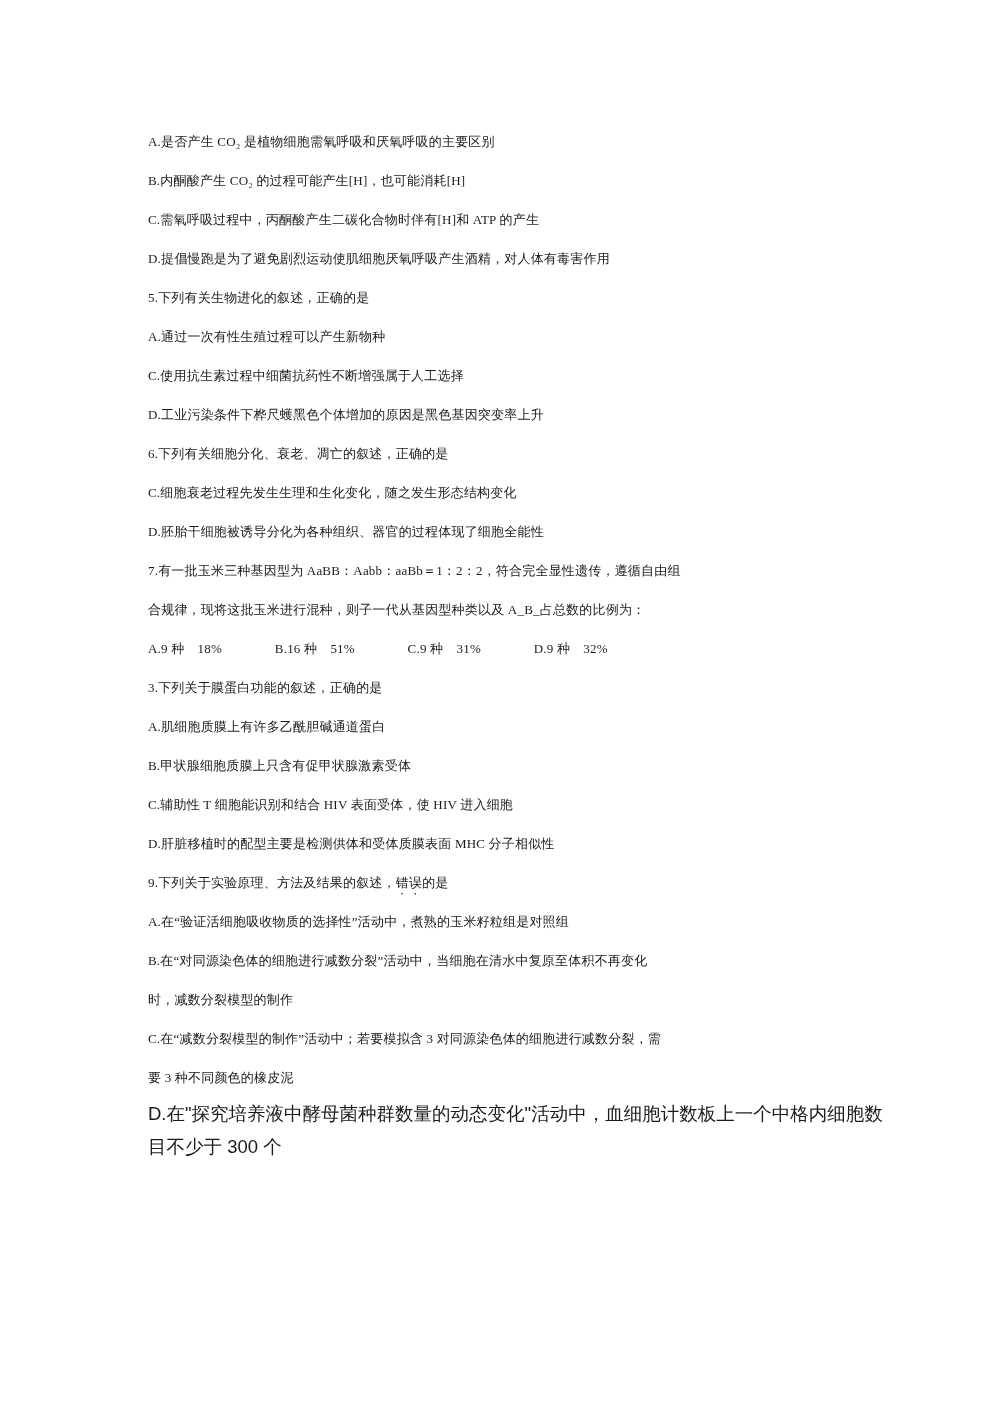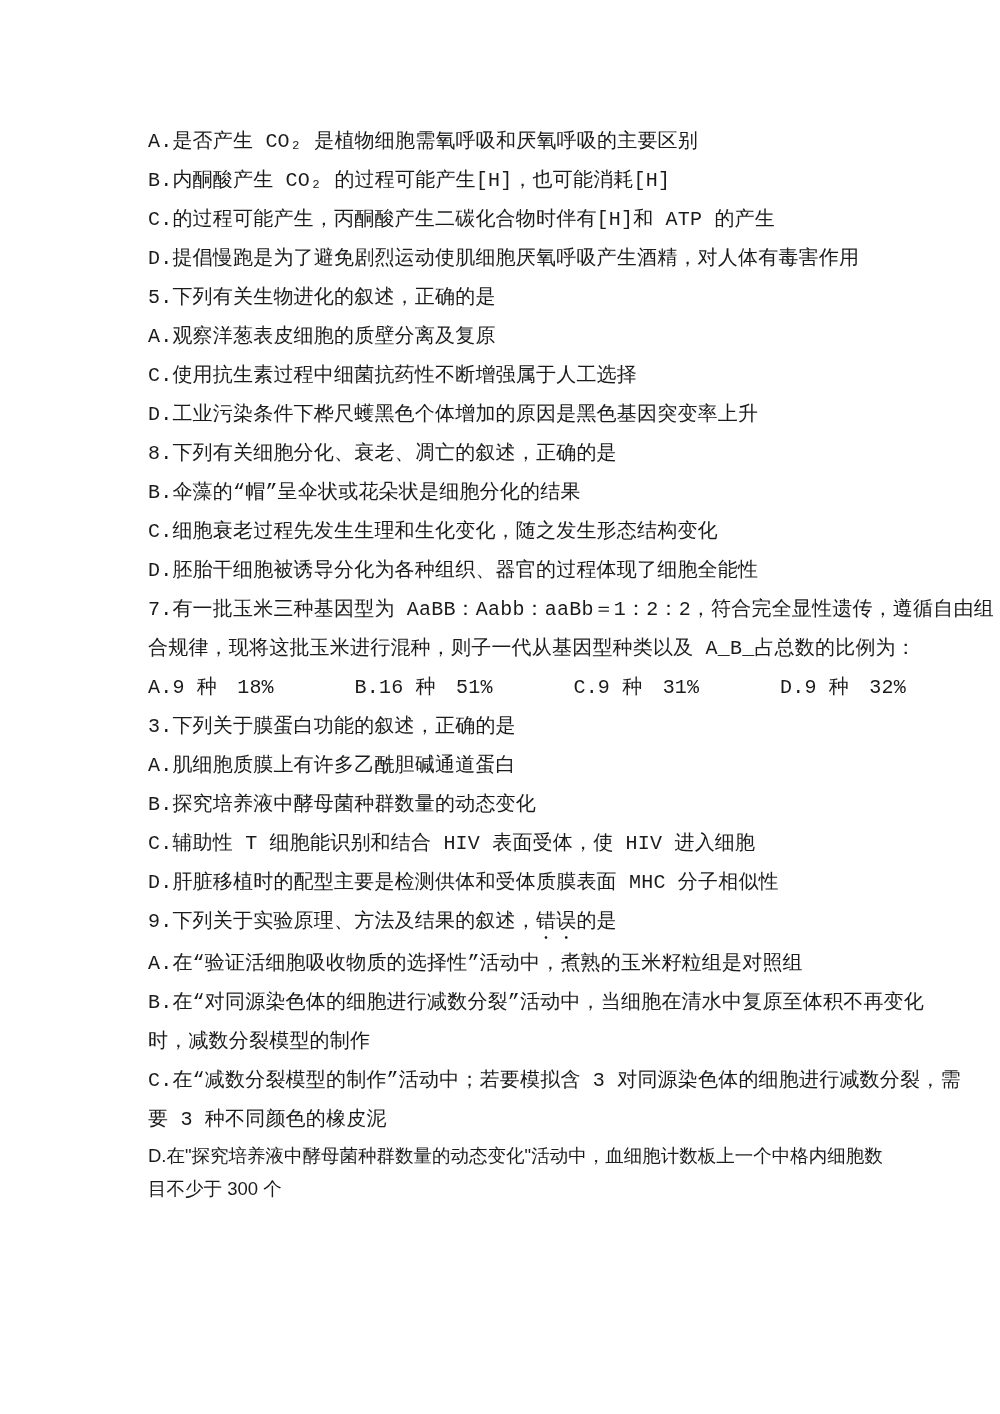--- a/index.html
+++ b/index.html
@@ -15,25 +15,24 @@
     overflow: hidden;
   }
   .doc {
     position: absolute;
     left: 148px;
     top: 122px;
     width: 800px;
   }
   .line {
     margin: 0;
-    font-size: 20px;
+    font-size: 13px;
     line-height: 39px;
     white-space: pre;      
     letter-spacing: 0.2px;
-    font-family: Liberation Mono, monospace;
   }
   
   .line.alt {
     font-family: "Liberation Sans", "DejaVu Sans", sans-serif;
     font-size: 18.5px;
     line-height: 33px;
     letter-spacing: 0;
   }
   
   .em {
@@ -43,36 +42,35 @@
     text-emphasis-position: under right;
   }
 </style>
 </head>
 <body>
 
 <main>
   <div class="doc" id="doc">
       <p class="line">A.是否产生 CO₂ 是植物细胞需氧呼吸和厌氧呼吸的主要区别</p>
       <p class="line">B.内酮酸产生 CO₂ 的过程可能产生[H]，也可能消耗[H]</p>
-      <p class="line">C.的过程可能产生，丙酮酸产生二碳化合物时伴有[H]和 ATP 的产生</p>
+      <p class="line">C.需氧呼吸过程中，丙酮酸产生二碳化合物时伴有[H]和 ATP 的产生</p>
       <p class="line">D.提倡慢跑是为了避免剧烈运动使肌细胞厌氧呼吸产生酒精，对人体有毒害作用</p>
       <p class="line">5.下列有关生物进化的叙述，正确的是</p>
-      <p class="line">A.观察洋葱表皮细胞的质壁分离及复原</p>
+      <p class="line">A.通过一次有性生殖过程可以产生新物种</p>
       <p class="line">C.使用抗生素过程中细菌抗药性不断增强属于人工选择</p>
       <p class="line">D.工业污染条件下桦尺蠖黑色个体增加的原因是黑色基因突变率上升</p>
-      <p class="line">8.下列有关细胞分化、衰老、凋亡的叙述，正确的是</p>
-      <p class="line">B.伞藻的“帽”呈伞状或花朵状是细胞分化的结果</p>
+      <p class="line">6.下列有关细胞分化、衰老、凋亡的叙述，正确的是</p>
       <p class="line">C.细胞衰老过程先发生生理和生化变化，随之发生形态结构变化</p>
       <p class="line">D.胚胎干细胞被诱导分化为各种组织、器官的过程体现了细胞全能性</p>
       <p class="line">7.有一批玉米三种基因型为 AaBB：Aabb：aaBb＝1：2：2，符合完全显性遗传，遵循自由组</p>
       <p class="line">合规律，现将这批玉米进行混种，则子一代从基因型种类以及 A_B_占总数的比例为：</p>
       <p class="line">A.9 种　18%　　　　B.16 种　51%　　　　C.9 种　31%　　　　D.9 种　32%</p>
       <p class="line">3.下列关于膜蛋白功能的叙述，正确的是</p>
       <p class="line">A.肌细胞质膜上有许多乙酰胆碱通道蛋白</p>
-      <p class="line">B.探究培养液中酵母菌种群数量的动态变化</p>
+      <p class="line">B.甲状腺细胞质膜上只含有促甲状腺激素受体</p>
       <p class="line">C.辅助性 T 细胞能识别和结合 HIV 表面受体，使 HIV 进入细胞</p>
       <p class="line">D.肝脏移植时的配型主要是检测供体和受体质膜表面 MHC 分子相似性</p>
       <p class="line"><span class="">9.下列关于实验原理、方法及结果的叙述，</span><span class="em">错误</span><span class="">的是</span></p>
       <p class="line">A.在“验证活细胞吸收物质的选择性”活动中，煮熟的玉米籽粒组是对照组</p>
       <p class="line">B.在“对同源染色体的细胞进行减数分裂”活动中，当细胞在清水中复原至体积不再变化</p>
       <p class="line">时，减数分裂模型的制作</p>
       <p class="line">C.在“减数分裂模型的制作”活动中；若要模拟含 3 对同源染色体的细胞进行减数分裂，需</p>
       <p class="line">要 3 种不同颜色的橡皮泥</p>
       <p class="line alt">D.在"探究培养液中酵母菌种群数量的动态变化"活动中，血细胞计数板上一个中格内细胞数</p>
       <p class="line alt">目不少于 300 个</p>

